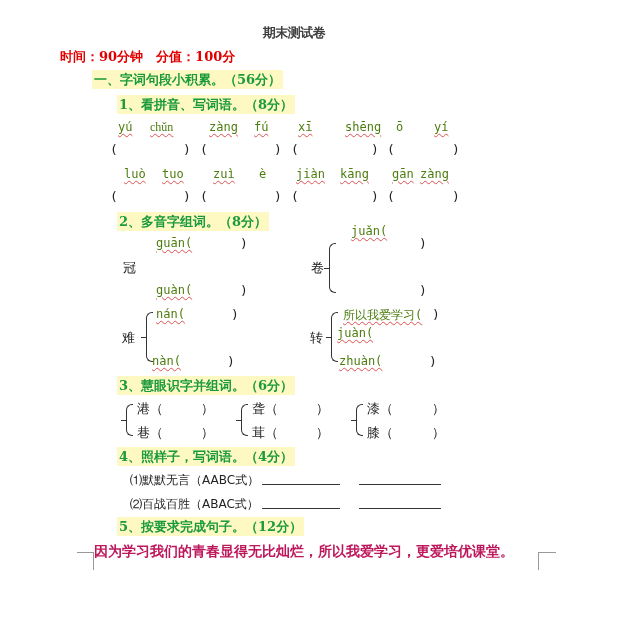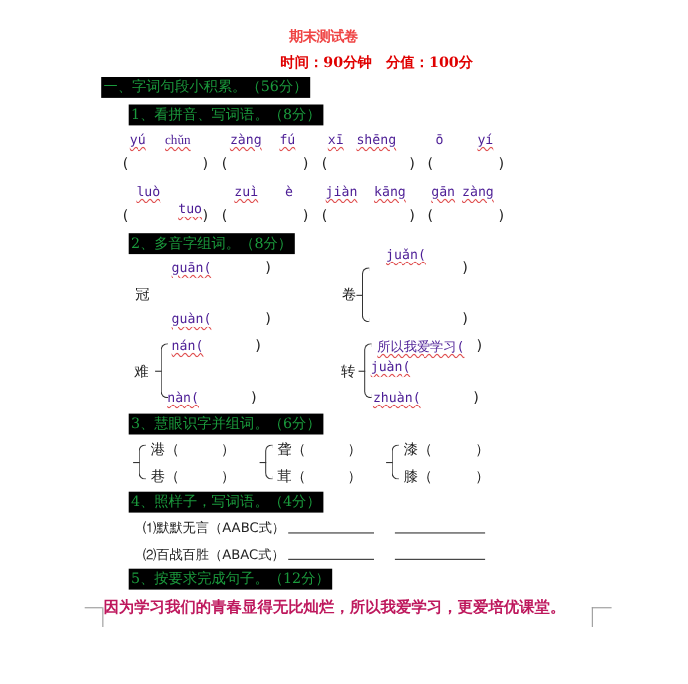--- a/index.html
+++ b/index.html
@@ -1,22 +1,22 @@
 <!DOCTYPE html>
 <html><head>
 <meta charset="utf-8">
 <style>
   html, body { margin: 0; padding: 0; background: #ffffff; }
   body { width: 625px; height: 622px; position: relative; overflow: hidden;
          font-family: "DejaVu Serif", "Liberation Serif", serif; color: #222; }
   .abs { position: absolute; white-space: nowrap; }
-  .title { left: 0; width: 528px; text-align: center; top: 24px; font-size: 13px; font-weight: bold; color: #ef4444; letter-spacing: -0.5px; padding-left: 60px; box-sizing: border-box; }
-  .meta { left: 0; width: 625px; text-align: center; top: 48px; font-size: 13px; font-weight: bold; color: #e00000; padding-left: 60px; box-sizing: border-box; }
-  .hdr { background: #000000; color: #1a9a3c; font-weight: normal; font-size: 13px; padding: 1px 2px; line-height: 17px; }
-  .py { font-family: "DejaVu Sans Mono", "Liberation Mono", monospace; font-size: 12px; color: #4c1d95; text-decoration: underline wavy #e05050; text-decoration-thickness: 1px; text-underline-offset: 2px; }
+  .title { left: 0; width: 528px; text-align: center; top: 24px; font-size: 13px; font-weight: bold; color: #404040; letter-spacing: -0.5px; padding-left: 60px; box-sizing: border-box; }
+  .meta { left: 0; width: 625px; text-align: left; top: 48px; font-size: 13px; font-weight: bold; color: #e00000; padding-left: 60px; box-sizing: border-box; }
+  .hdr { background: #fef9c3; color: #1a9a3c; font-weight: bold; font-size: 13px; padding: 1px 2px; line-height: 17px; }
+  .py { font-family: "DejaVu Sans Mono", "Liberation Mono", monospace; font-size: 12px; color: #4d7c0f; text-decoration: underline wavy #e05050; text-decoration-thickness: 1px; text-underline-offset: 2px; }
   .py.plain { text-decoration: none; }
   .paren { font-size: 13px; color: #222; font-family: "DejaVu Sans Mono", "Liberation Mono", monospace; }
   .hz { font-size: 13px; color: #222; }
   .brace { position: absolute; border: 1px solid #333; border-right: none; border-radius: 6px 0 0 6px; }
   .brace::after { content: ""; position: absolute; left: -6px; top: 50%; width: 6px; border-top: 1px solid #333; }
   .small { font-size: 12px; font-family: "DejaVu Sans", "Liberation Sans", sans-serif; }
   .blank { position: absolute; border-bottom: 1px solid #333; height: 0; }
   .footer-text { font-size: 14px; color: #be185d; font-weight: bold; }
   .rule { position: absolute; background: #999; }
 </style>
@@ -28,35 +28,35 @@
 
 <div class="abs hdr" style="left:92px; top:70px;">一、字词句段小积累。（56分）</div>
 
 <div class="abs hdr" style="left:117px; top:95px;">1、看拼音、写词语。（8分）</div>
 
 <div class="abs py" style="left:118px; top:120px;">yú</div>
 <div class="abs py" style="left:150px; top:120px;font-family:Liberation Serif, serif;">chǔn</div>
 <div class="abs py" style="left:209px; top:120px;">zàng</div>
 <div class="abs py" style="left:254px; top:120px;">fú</div>
 <div class="abs py" style="left:298px; top:120px;">xī</div>
-<div class="abs py" style="left:324px; top:120px;">shēng</div>
+<div class="abs py" style="left:345px; top:120px;">shēng</div>
 <div class="abs py plain" style="left:396px; top:120px;">ō</div>
 <div class="abs py" style="left:434px; top:120px;">yí</div>
 
 <div class="abs paren" style="left:110px; top:142px;">(</div>
 <div class="abs paren" style="left:183px; top:142px;">)</div>
 <div class="abs paren" style="left:200px; top:142px;">(</div>
 <div class="abs paren" style="left:274px; top:142px;">)</div>
 <div class="abs paren" style="left:291px; top:142px;">(</div>
 <div class="abs paren" style="left:371px; top:142px;">)</div>
 <div class="abs paren" style="left:387px; top:142px;">(</div>
 <div class="abs paren" style="left:452px; top:142px;">)</div>
 
 <div class="abs py" style="left:124px; top:167px;">luò</div>
-<div class="abs py" style="left:162px; top:167px;margin-top:16px;">tuo</div>
+<div class="abs py" style="left:162px; top:167px;">tuo</div>
 <div class="abs py" style="left:213px; top:167px;">zuì</div>
 <div class="abs py plain" style="left:259px; top:167px;">è</div>
 <div class="abs py" style="left:296px; top:167px;">jiàn</div>
 <div class="abs py" style="left:340px; top:167px;">kāng</div>
 <div class="abs py" style="left:392px; top:167px;">gān</div>
 <div class="abs py" style="left:420px; top:167px;">zàng</div>
 
 <div class="abs paren" style="left:110px; top:189px;">(</div>
 <div class="abs paren" style="left:183px; top:189px;">)</div>
 <div class="abs paren" style="left:200px; top:189px;">(</div>

